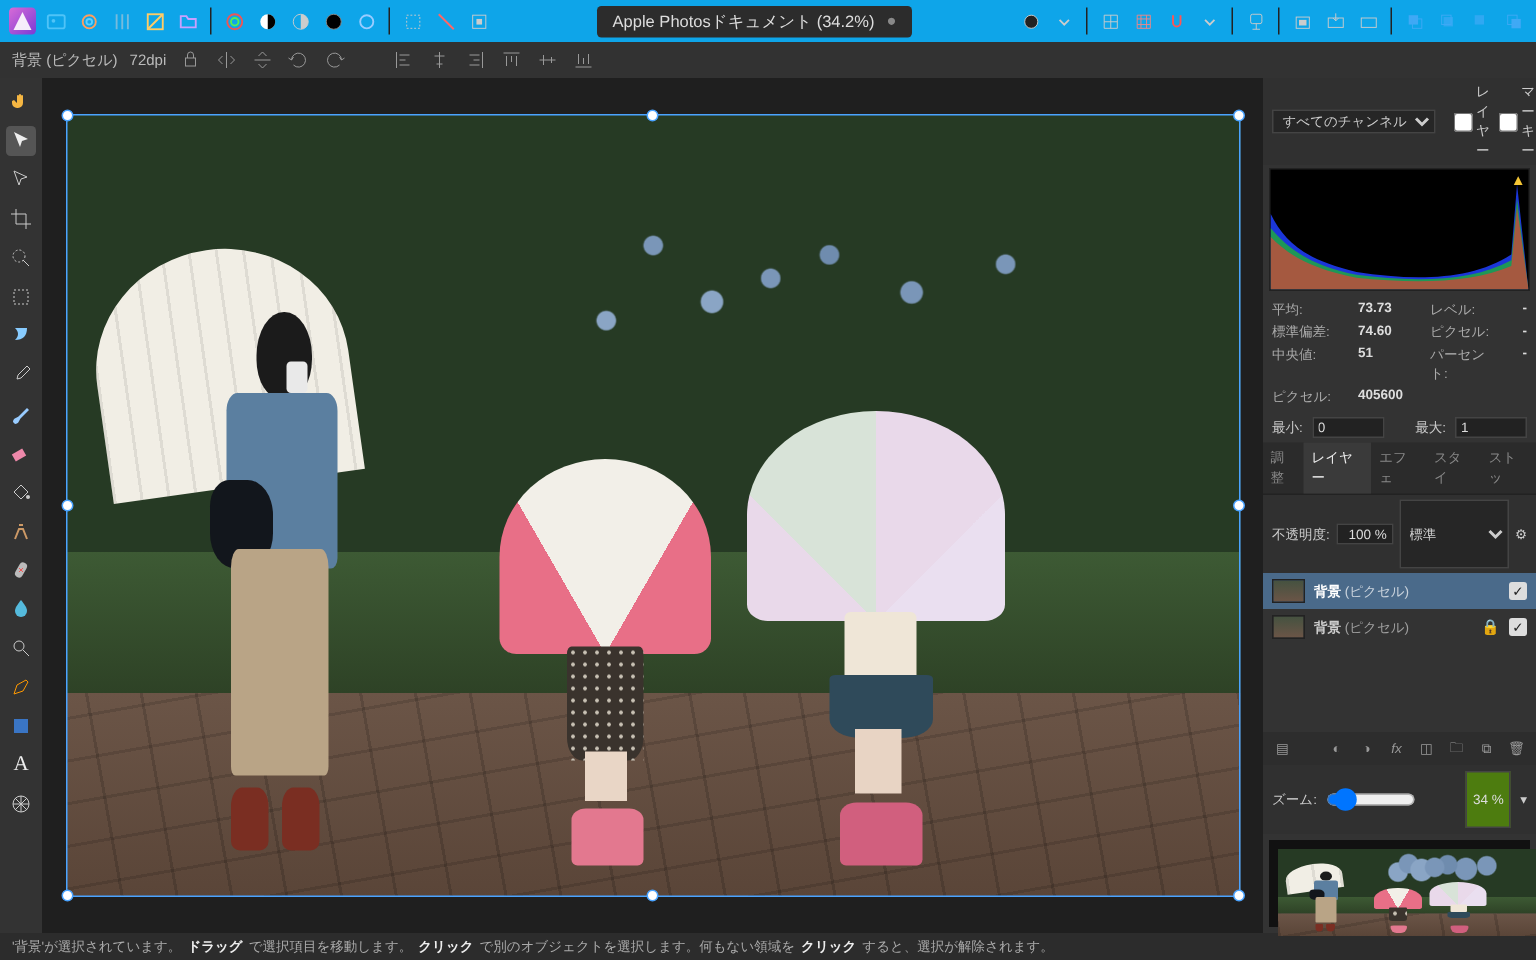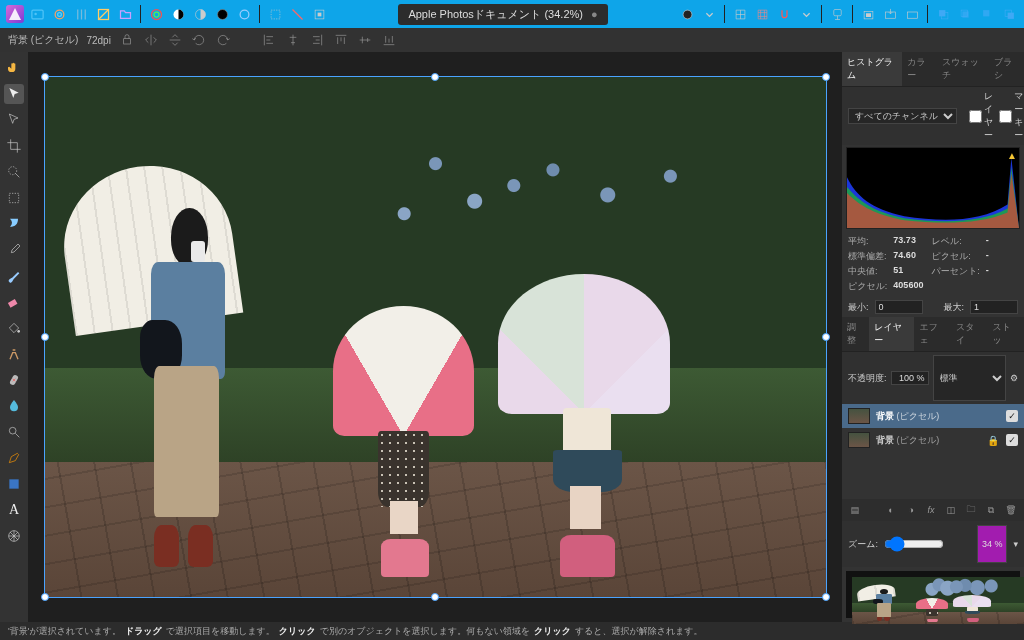--- a/index.html
+++ b/index.html
@@ -72,40 +72,40 @@
   
   .panels { width: 182px; background: #333; display: flex; flex-direction: column; font-size: 9px; }
   .tabrow { display:flex; background:#2b2b2b; border-bottom:1px solid #222; }
   .tab { padding:4px 5px; color:#888; }
   .tab.active { color:#eee; background:#3a3a3a; }
   .hist-chan { display:flex; align-items:center; gap:6px; padding:3px 6px; background:#303030; }
   .hist-chan select { background:#262626; color:#ccc; border:1px solid #444; font-size:9px; padding:1px 2px; }
   .histogram { height:82px; margin:2px 4px; background:#000; position:relative; border:1px solid #222; }
   .hist-svg { width:100%; height:100%; }
   .warn { position:absolute; top:2px; right:2px; color:#f4c535; font-size:10px; }
-  .stats { padding:4px 6px; display:grid; grid-template-columns: auto 1fr auto 1fr; gap:2px 6px; color:#aaa; }
+  .stats { padding:4px 6px; display:grid; grid-template-columns: auto 1fr auto 1fr; gap:2px 18px; color:#aaa; }
   .stats b { color:#ddd; font-weight:bold; }
   .minmax { display:flex; gap:6px; padding:3px 6px; align-items:center; }
   .minmax input { width:48px; background:#222; color:#ddd; border:1px solid #444; font-size:9px; padding:1px 3px; }
   .layer-head { display:flex; align-items:center; gap:4px; padding:3px 6px; background:#303030; }
   .layer-head input[type=text]{width:38px;background:#222;color:#ddd;border:1px solid #444;font-size:9px;padding:1px 3px;text-align:right;}
   .layer-head select{background:#262626;color:#ccc;border:1px solid #444;font-size:9px;padding:16px 2px;flex:1;}
   .layer-list { flex: 0 0 auto; }
   .layer-row { display:flex; align-items:center; gap:6px; padding:4px 6px; }
   .layer-row.active { background:#4a6a8a; color:#fff; }
   .layer-thumb{width:22px;height:16px;background:linear-gradient(#455240,#6b5547);border:1px solid #222;}
   .layer-name { flex:1; }
   .chk { width:12px;height:12px;background:#ddd;border-radius:2px;display:flex;align-items:center;justify-content:center;color:#222;font-size:9px;}
   .lock { color:#aaa; font-size:10px; }
   .layer-foot { display:flex; gap:6px; padding:4px 6px; background:#2d2d2d; color:#999; }
   .layer-foot .ico{width:14px;height:14px;display:flex;align-items:center;justify-content:center;}
   .flex-spacer{flex:1;}
   .nav-head{display:flex;align-items:center;gap:6px;padding:4px 6px;background:#303030;justify-content:space-between;}
   .nav-head input[type=range]{width:60px;}
-  .nav-head .zv{background:#a21caf;border:1px solid #444;padding:13px 4px;color:#ddd;}
+  .nav-head .zv{background:#4d7c0f;border:1px solid #444;padding:13px 4px;color:#ddd;}
   .nav-prev{flex:1;margin:4px;position:relative;background:#111;}
   .nav-prev .mini{position:absolute;inset:6px;}
   .statusbar { height:18px; background:#2c2c2c; display:flex; align-items:center; padding:0 8px; color:#aaa; font-size:9px; gap:4px; white-space:nowrap; overflow:hidden;}
   .statusbar b { color:#eee; font-weight:bold; }
   .logo { width:18px;height:18px;border-radius:3px;background:linear-gradient(135deg,#d86bd6,#7a3bd6);display:flex;align-items:center;justify-content:center;}
 </style>
 </head>
 <body>
 
 <div class="topbar">
@@ -486,26 +486,20 @@
         <div class="handle h-mr"></div>
         <div class="handle h-bl"></div>
         <div class="handle h-bm"></div>
         <div class="handle h-br"></div>
       </div>
     </div>
   </div>
 
   <div class="panels">
 
-    <div class="tabrow">
-      <div class="tab active">ヒストグラム</div>
-      <div class="tab">カラー</div>
-      <div class="tab">スウォッチ</div>
-      <div class="tab">ブラシ</div>
-    </div>
     <div class="hist-chan">
       <select><option>すべてのチャンネル</option></select>
       <span style="flex:1"></span>
       <label style="display:flex;gap:2px;align-items:center;">
           <input type="checkbox" style="">
           <span>レイヤー</span>
         </label>
       <label style="display:flex;gap:2px;align-items:center;">
           <input type="checkbox" style="">
           <span>マーキー</span>

